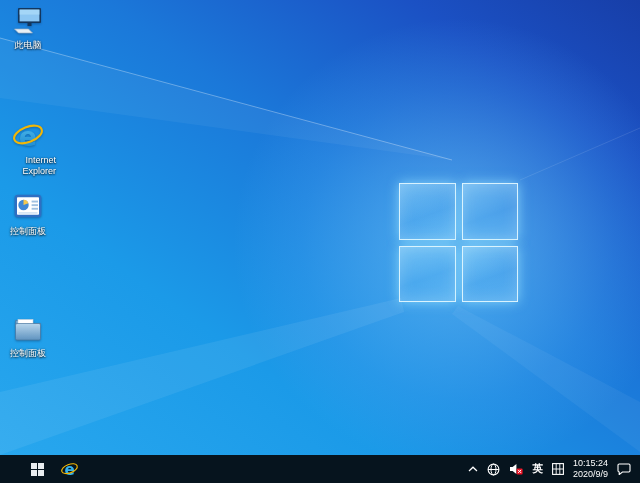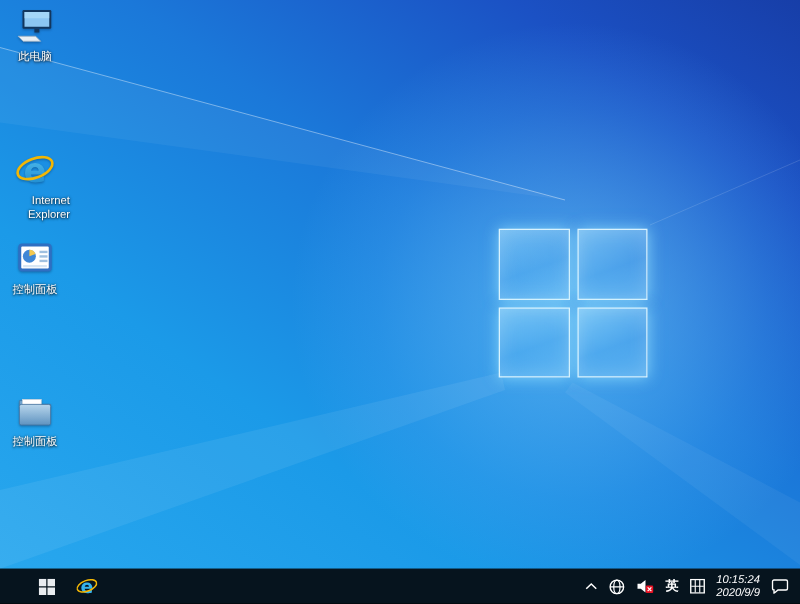--- a/index.html
+++ b/index.html
@@ -46,21 +46,21 @@
     background:#06141e;display:flex;align-items:center;
   }
   .tb-left{display:flex;align-items:center;height:100%;padding-left:26px;gap:6px;}
   .tb-btn{height:100%;display:flex;align-items:center;justify-content:center;padding:0 5px;}
   .tray{
     position:absolute;right:0;top:0;height:100%;display:flex;align-items:center;
     gap:9px;padding-right:9px;color:#fff;
   }
   .tray-ico{display:flex;align-items:center;justify-content:center;}
   .lang{font-size:10.5px;font-weight:bold;color:#fff;}
-  .clock{font-size:9px;line-height:1.25;text-align:left;color:#fff;white-space:nowrap;font-style:italic;}
+  .clock{font-size:9px;line-height:1.25;text-align:left;color:#fff;white-space:nowrap;}
 </style>
 </head>
 <body>
 
 <div class="desktop">
 
   <svg class="rays" width="640" height="455">
     <polygon points="0,38 452,160 0,98" fill="rgba(255,255,255,0.05)"></polygon>
     <line x1="0" y1="38" x2="452" y2="160" stroke="rgba(255,255,255,0.40)" stroke-width="0.8"></line>
     <line x1="520" y1="180" x2="640" y2="128" stroke="rgba(255,255,255,0.16)" stroke-width="0.7"></line>

